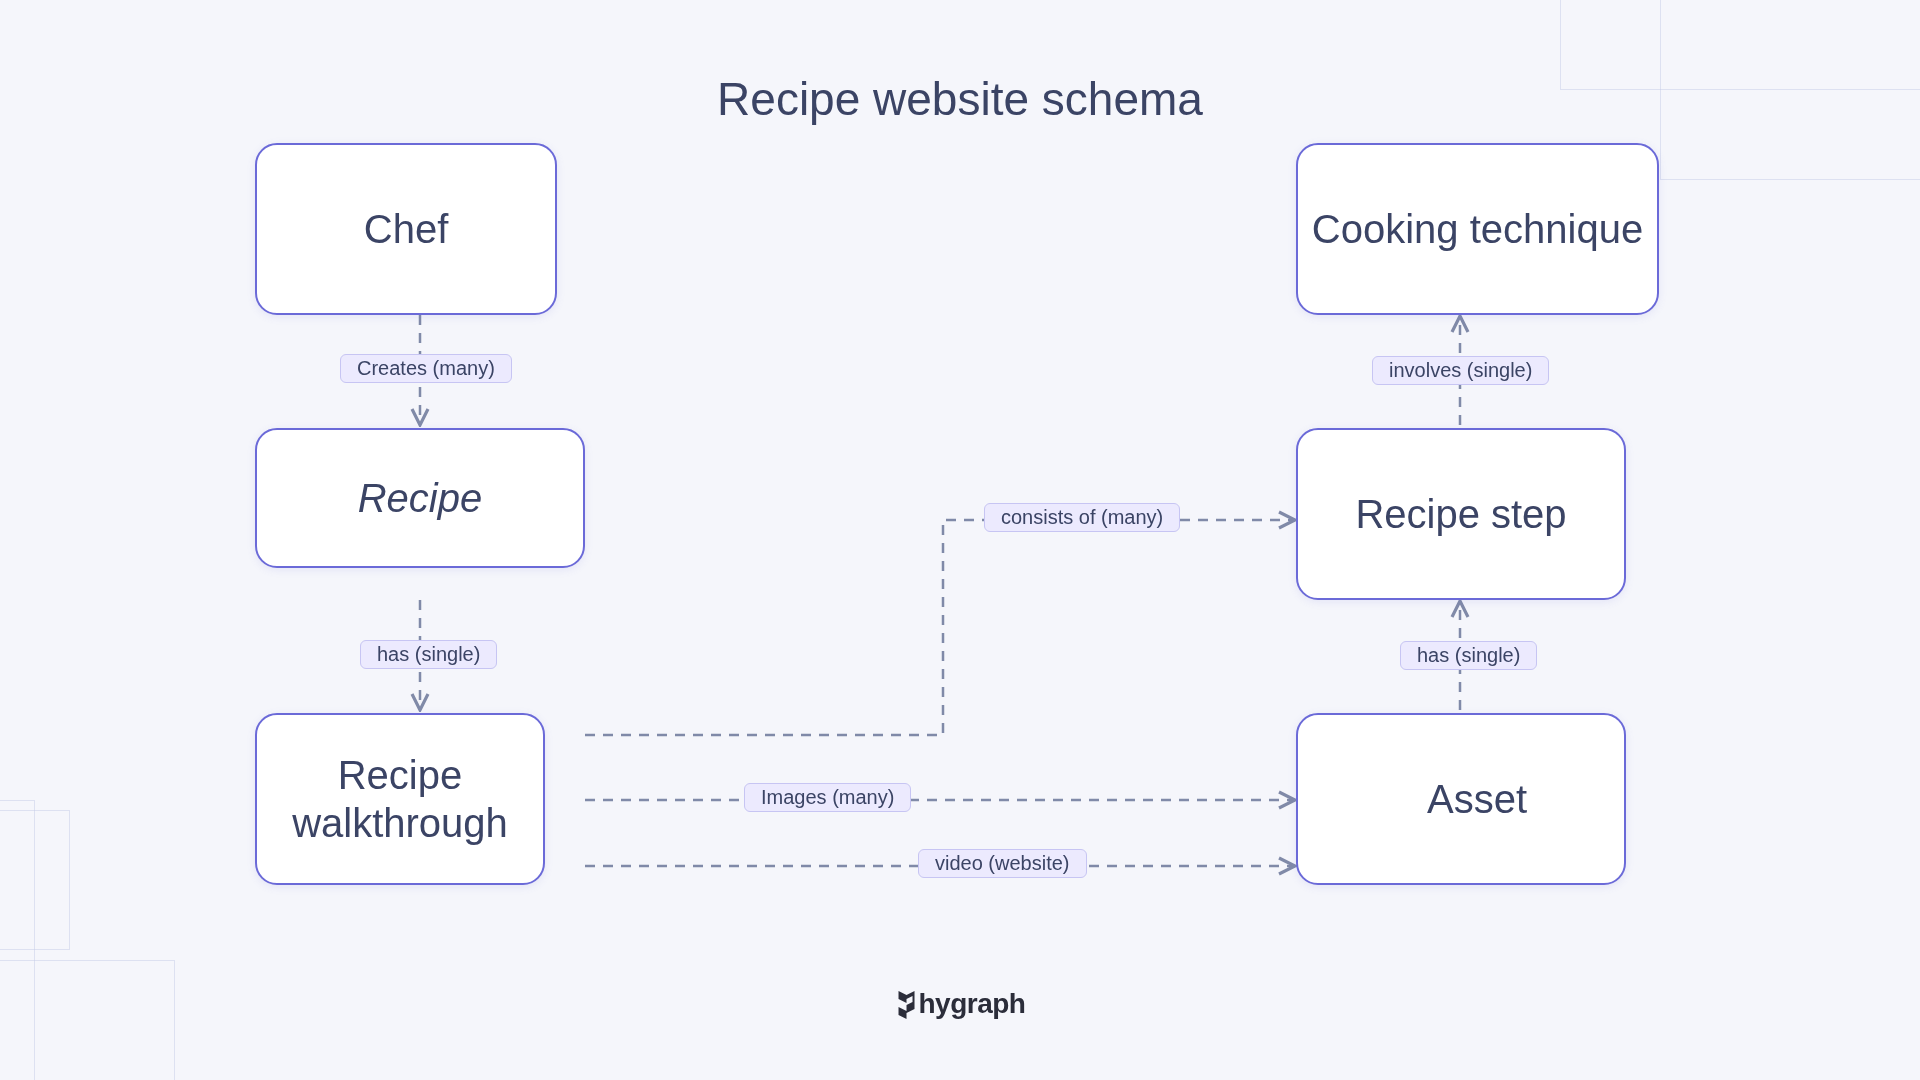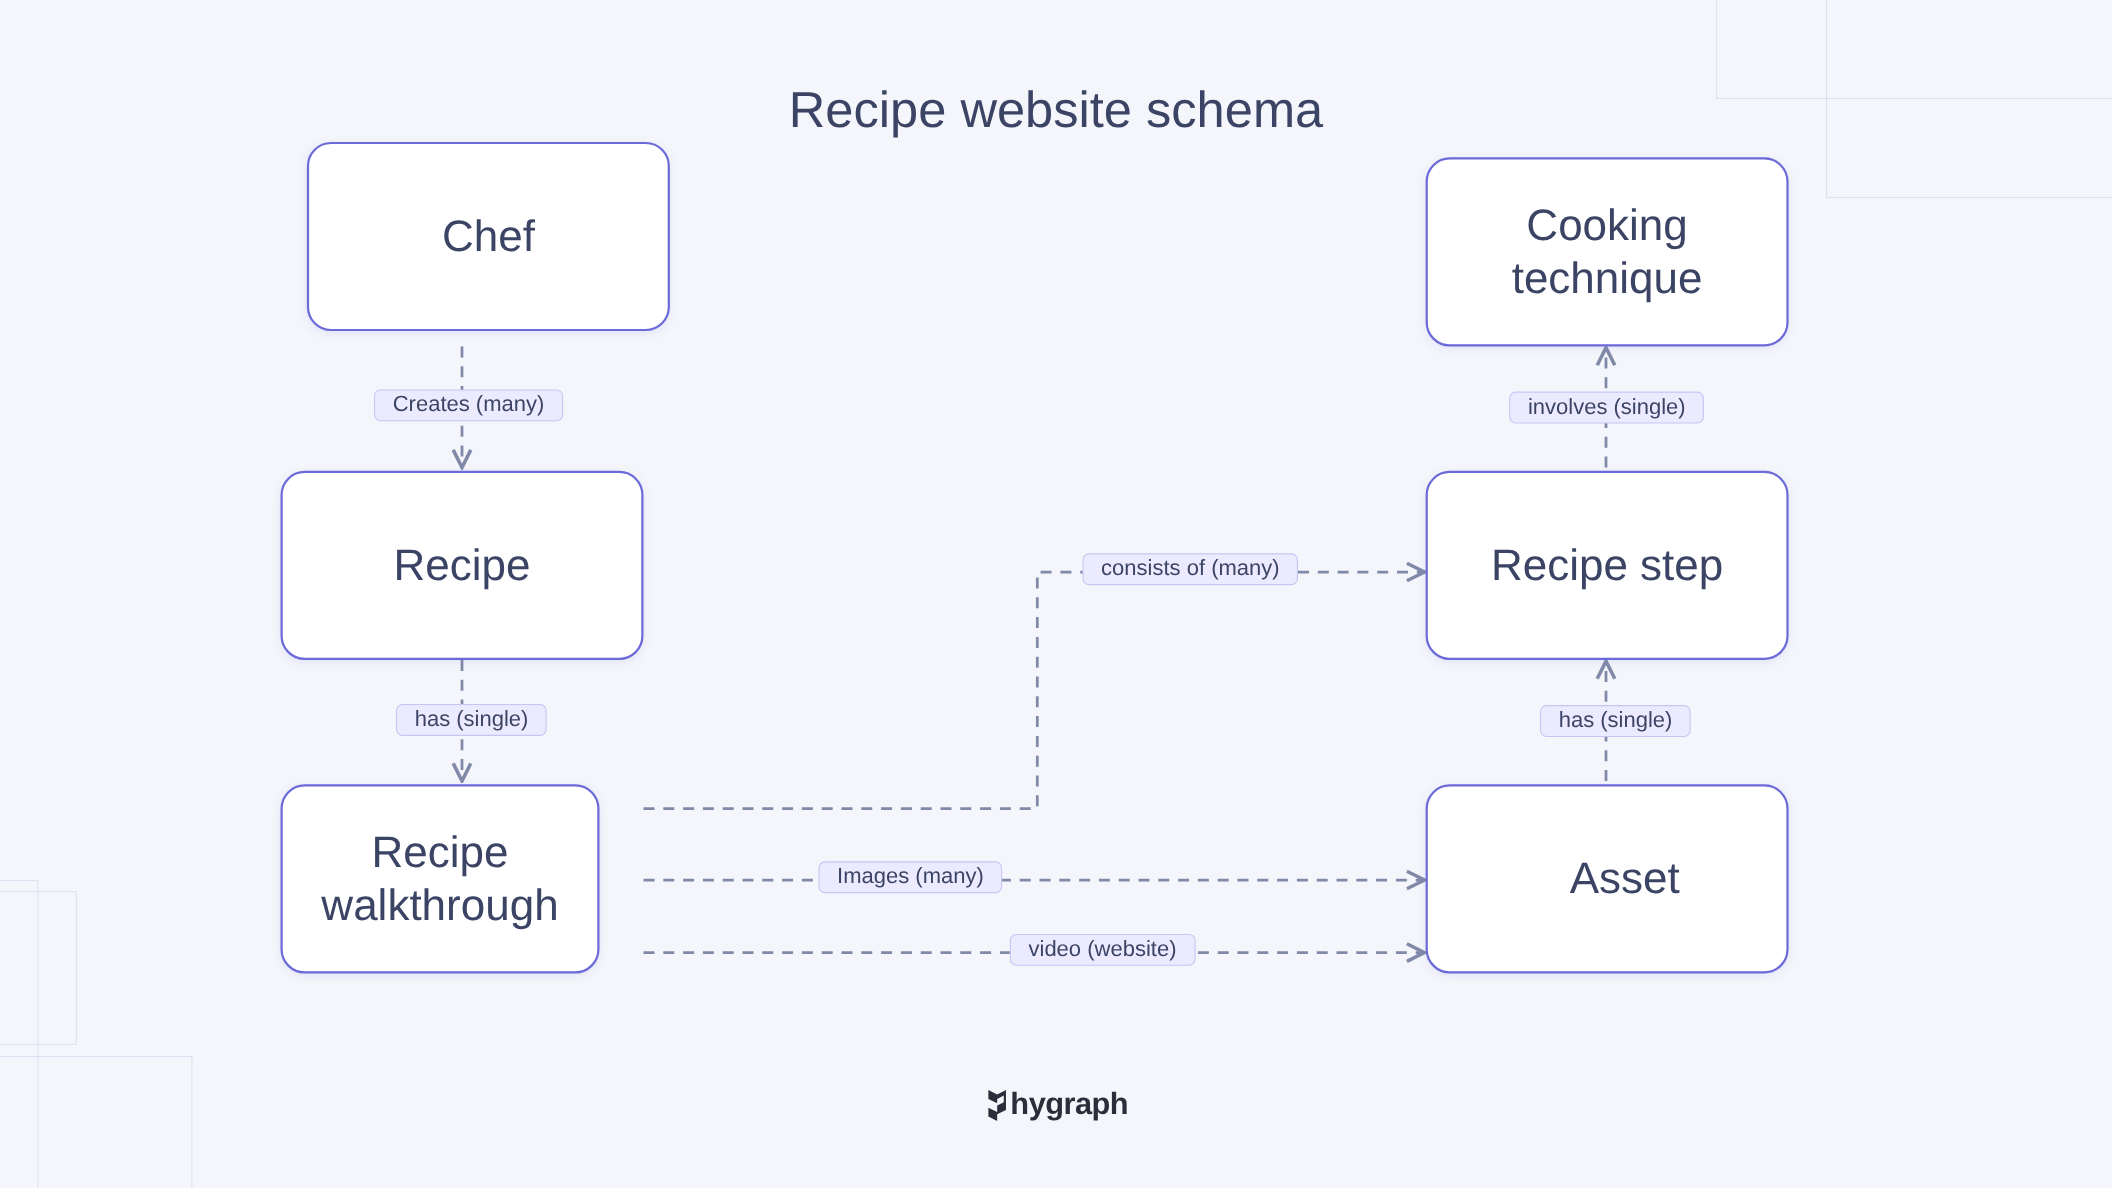--- a/index.html
+++ b/index.html
@@ -109,30 +109,30 @@
 
   <line x1="585" y1="800" x2="1295" y2="800" stroke="#808aa8" stroke-width="2.5" stroke-dasharray="10 8" marker-end="url(#arrow)"></line>
 
   <line x1="585" y1="866" x2="1295" y2="866" stroke="#808aa8" stroke-width="2.5" stroke-dasharray="10 8" marker-end="url(#arrow)"></line>
 
   <line x1="1460" y1="425" x2="1460" y2="316" stroke="#808aa8" stroke-width="2.5" stroke-dasharray="10 8" marker-end="url(#arrow)"></line>
 
   <line x1="1460" y1="710" x2="1460" y2="601" stroke="#808aa8" stroke-width="2.5" stroke-dasharray="10 8" marker-end="url(#arrow)"></line>
 </svg>
 
-<div class="entity" style="left:255px; top:129px; width:330px; height:172px;margin-left:24px;">
+<div class="entity" style="left:255px; top:143px; width:302px; height:172px;">
   <span>Chef</span>
 </div>
-<div class="entity" style="left:255px; top:428px; width:330px; height:172px;">
+<div class="entity" style="left:255px; top:428px; width:330px; height:140px;font-style:italic;">
   <span>Recipe</span>
 </div>
 <div class="entity" style="left:255px; top:713px; width:290px; height:172px;">
   <span>Recipe walkthrough</span>
 </div>
-<div class="entity" style="left:1296px; top:143px; width:330px; height:172px;">
+<div class="entity" style="left:1296px; top:143px; width:363px; height:172px;">
   <span>Cooking technique</span>
 </div>
 <div class="entity" style="left:1296px; top:428px; width:330px; height:172px;">
   <span>Recipe step</span>
 </div>
 <div class="entity" style="left:1296px; top:713px; width:330px; height:172px;padding-left:32px;">
   <span>Asset</span>
 </div>
 
 <div class="label" style="left:340px; top:354px;">Creates (many)</div>

